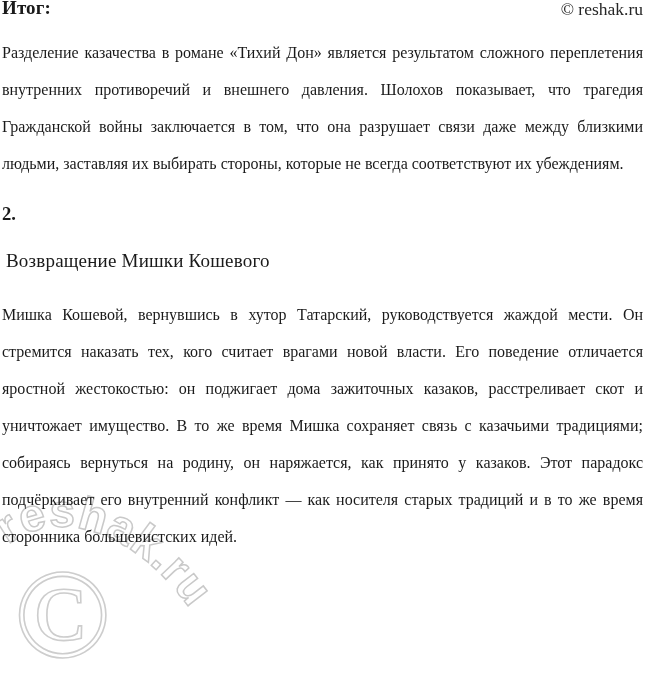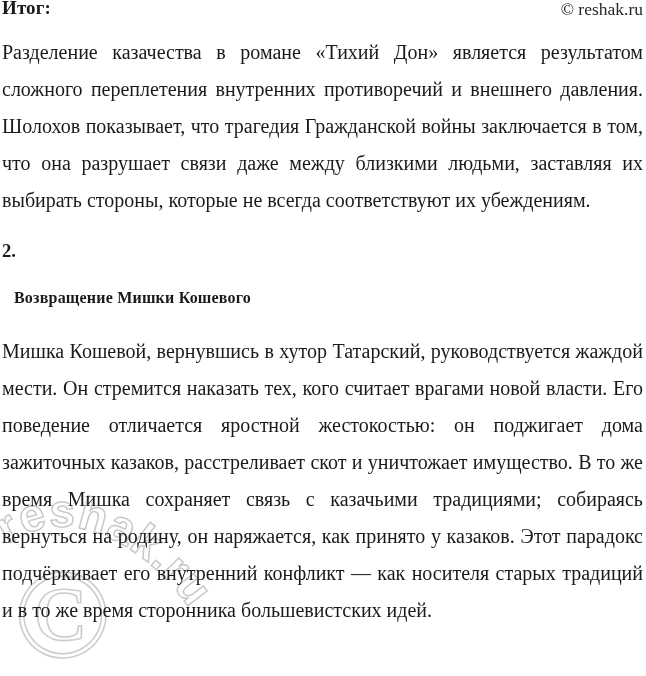--- a/index.html
+++ b/index.html
@@ -45,21 +45,21 @@
     right: 0;
     top: 1px;
     font-size: 17.5px;
     line-height: 22px;
     white-space: nowrap;
     color: #262626;
   }
 
   
   .para {
-    font-size: 20px;
+    font-size: 16px;
     line-height: 37px;
     text-align: justify;
     text-justify: inter-word;
     margin: 0;
     position: relative;
     z-index: 2;
   }
   .para.first { margin-top: 15px; }
   .para.second { margin-top: 17px; }
 
@@ -67,24 +67,24 @@
     font-size: 18.6px;
     font-weight: bold;
     line-height: 37px;
     margin: 0;
     margin-top: 13px;
     position: relative;
     z-index: 2;
   }
 
   .section-title {
-    font-size: 16px;
-    font-weight: bold;
+    font-size: 19px;
+    font-weight: normal;
     line-height: 37px;
-    margin: 12px;
+    margin: 4px;
     margin-top: 10px;
     margin-bottom: 8px;
     letter-spacing: 0.2px;
     position: relative;
     z-index: 2;
   }
 
   
   .watermark {
     position: absolute;

